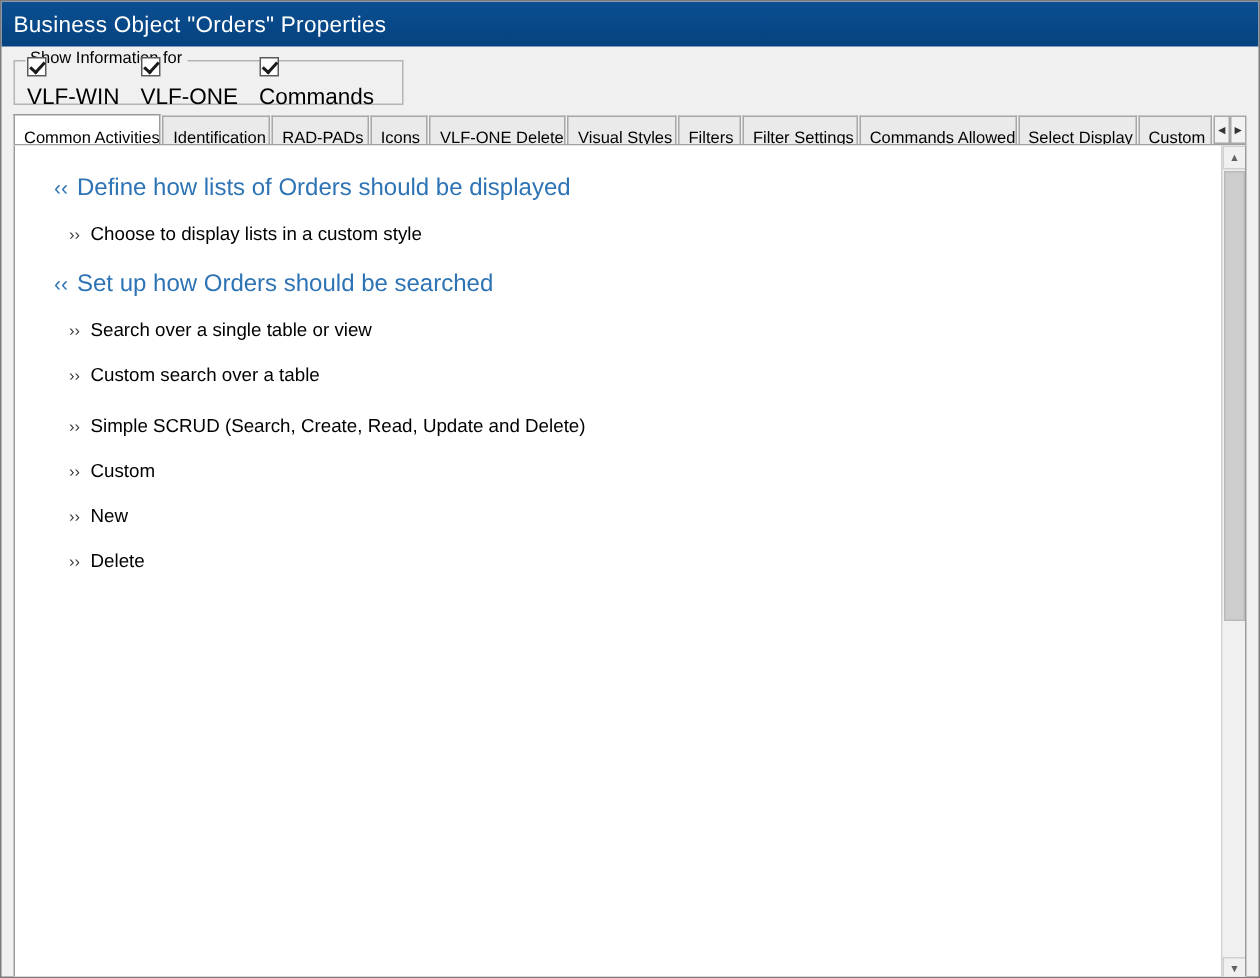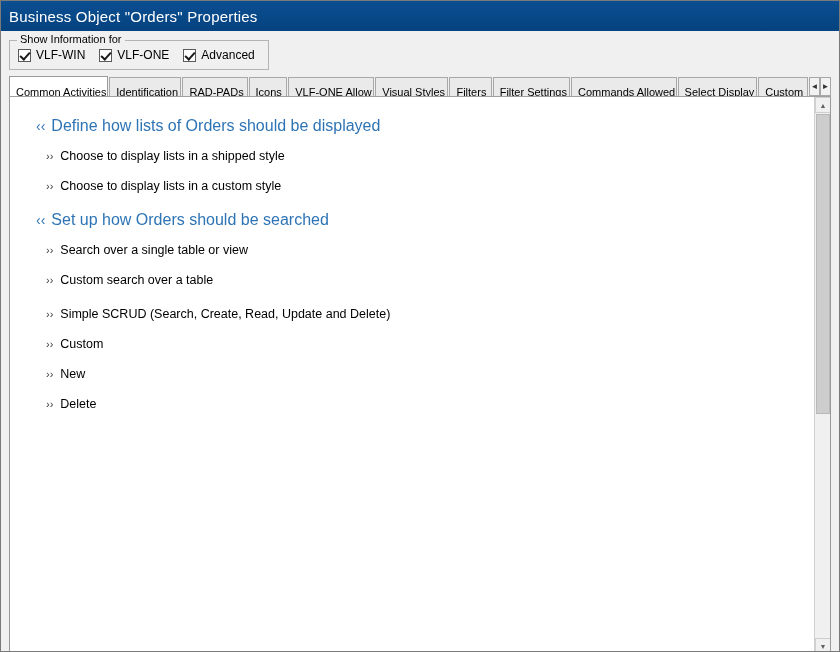--- a/index.html
+++ b/index.html
@@ -60,24 +60,25 @@
   }
   .groupbox .gb-inner {
     display: flex;
     align-items: center;
     height: 100%;
     padding-left: 8px;
     gap: 14px;
   }
   .checkitem {
     display: flex;
-    align-items: flex-end;
+    align-items: flex-start;
     gap: 5px;
-    font-size: 12px;
-    white-space: nowrap;
+    font-size: 15px;
+    white-space: nowrap;
+    flex-direction: column;
   }
   .checkbox {
     width: 13px;
     height: 13px;
     border: 1px solid #5a5a5a;
     background: #ffffff;
     box-sizing: border-box;
     position: relative;
     flex: none;
   }
@@ -240,54 +241,51 @@
       <label class="checkitem">
         <span class="checkbox checked"></span>
         <span>VLF-WIN</span>
       </label>
       <label class="checkitem">
         <span class="checkbox checked"></span>
         <span>VLF-ONE</span>
       </label>
       <label class="checkitem">
         <span class="checkbox checked"></span>
-        <span>Advanced</span>
+        <span>Commands</span>
       </label>
     </div>
   </div>
 
   <div class="tabstrip">
     <div class="tab selected">Common Activities</div>
     <div class="tab">Identification</div>
     <div class="tab">RAD-PADs</div>
     <div class="tab">Icons</div>
-    <div class="tab">VLF-ONE Allow</div>
+    <div class="tab">VLF-ONE Delete</div>
     <div class="tab">Visual Styles</div>
     <div class="tab">Filters</div>
     <div class="tab">Filter Settings</div>
     <div class="tab">Commands Allowed</div>
     <div class="tab">Select Display</div>
     <div class="tab">Custom</div>
     <div class="tab-scrollers">
       <div class="tab-scroll-btn">◄</div>
       <div class="tab-scroll-btn">►</div>
     </div>
   </div>
 
   <div class="content">
     <div class="scroll-area">
 
       <div class="section-header">
         <span class="chev">‹‹</span><span>Define how lists of Orders should be displayed</span>
       </div>
 
       <div class="link-row">
-        <span class="chev">››</span><span>Choose to display lists in a shipped style</span>
-      </div>
-      <div class="link-row">
         <span class="chev">››</span><span>Choose to display lists in a custom style</span>
       </div>
 
       <div class="gap-sm"></div>
 
       <div class="section-header">
         <span class="chev">‹‹</span><span>Set up how Orders should be searched</span>
       </div>
 
       <div class="link-row">

